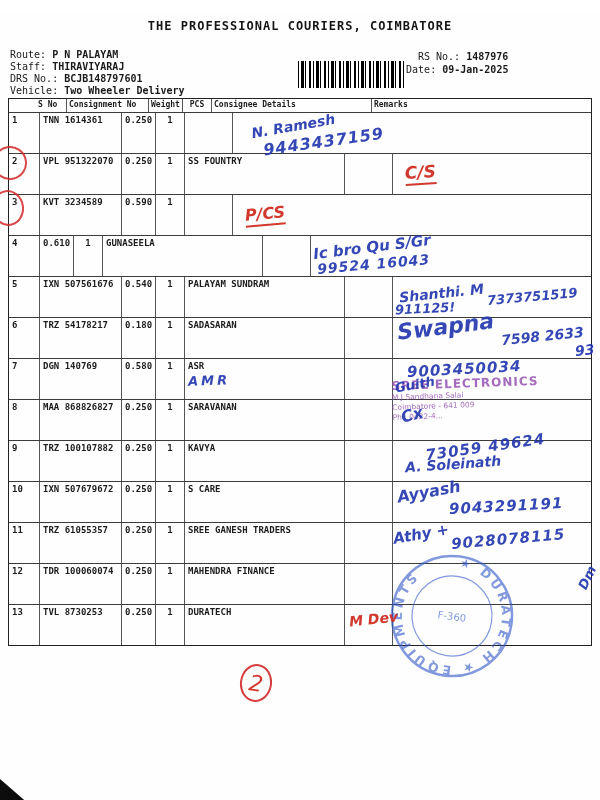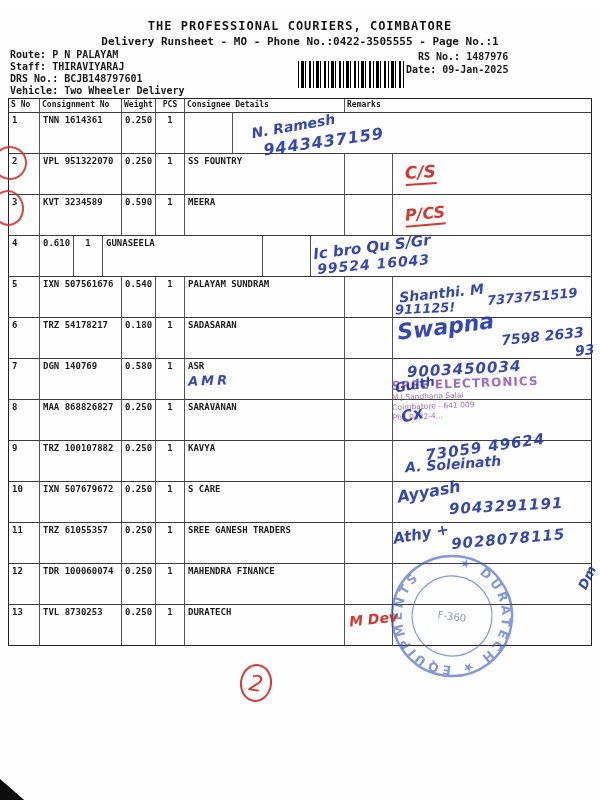--- a/index.html
+++ b/index.html
@@ -6,28 +6,28 @@
   html,body { width:600px; height:800px; }
   body { background:#ffffff; font-family:"DejaVu Sans Mono", monospace; overflow:hidden; }
   .page { position:absolute; left:0; top:12px; width:600px; height:800px; background:#fefefe; overflow:hidden; }
 
   
   .title { position:absolute; top:7px; left:0; width:100%; text-align:center;
            font-size:12px; font-weight:bold; letter-spacing:1px; color:#151515; }
   .subtitle { position:absolute; top:23px; left:0; width:100%; text-align:center;
            font-size:11px; font-weight:bold; color:#151515; }
   .meta { position:absolute; font-size:10px; font-weight:bold; color:#1a1a1a; white-space:nowrap; }
-  .meta .lbl { font-weight:bold; }
+  .meta .lbl { font-weight:normal; }
   .barcode { position:absolute; left:298px; top:49px; width:106px; height:27px;
              background:repeating-linear-gradient(90deg,#000 0 1px,#fff 1px 3px,#000 3px 6px,#fff 6px 7px,#000 7px 8px,#fff 8px 11px,#000 11px 13px,#fff 13px 15px); }
 
   
   .grid { position:absolute; left:8px; top:86px; width:584px; border:1.5px solid #222; background:transparent; }
   .thead, .trow { display:flex; position:relative; }
-  .thead { height:13px; }
+  .thead { height:13px;margin-left:27px; }
   .trow { height:41px; border-top:1px solid #3c3c3c; }
   .cell { border-left:1px solid #555; padding:2px 3px; font-size:9px; font-weight:bold;
           color:#1c1c1c; overflow:visible; white-space:nowrap; }
   .cell:first-child { border-left:none; }
   .thead .cell { font-size:8px; padding:1px 2px; }
   .c-sno { width:30px; }
   .c-con { width:82px; }
   .c-wt  { width:34px; }
   .c-pcs { width:29px; text-align:center; }
   .c-cons{ width:160px; }
@@ -58,21 +58,20 @@
         clip-path:polygon(0 8%, 100% 100%, 0 100%); z-index:7; }
   .scan-line { position:absolute; left:26px; top:792px; width:124px; height:3px; background:#111;
         transform:rotate(2deg); border-radius:2px; z-index:7; }
 </style>
 </head>
 <body>
 
 <div class="page">
 
   <div class="title">THE PROFESSIONAL COURIERS, COIMBATORE</div>
-  <div class="subtitle">Delivery Runsheet - MO - Phone No.:0422-3505555 - Page No.:1</div>
 
   <div class="meta" style="left:10px; top:37px;">
     <span class="lbl">Route:</span>
     <span>P N PALAYAM</span>
   </div>
   <div class="meta" style="left:10px; top:49px;">
     <span class="lbl">Staff:</span>
     <span>THIRAVIYARAJ</span>
   </div>
   <div class="meta" style="left:10px; top:61px;">
@@ -127,21 +126,20 @@
       <div class="cell c-sig">
         <span class="hw red underline" style="left:12px; top:8px; font-size:17px; transform:rotate(-4deg);">C/S</span>
       </div>
     </div>
 
     <div class="trow">
       <div class="cell c-sno">3</div>
       <div class="cell c-con">KVT 3234589</div>
       <div class="cell c-wt">0.590</div>
       <div class="cell c-pcs">1</div>
-      <div class="cell c-cons">MEERA</div>
       <div class="cell c-rem"></div>
       <div class="cell c-sig">
         <span class="hw red underline" style="left:12px; top:9px; font-size:16px; transform:rotate(-5deg);">P/CS</span>
       </div>
     </div>
 
     <div class="trow">
       <div class="cell c-sno">4</div>
       <div class="cell c-wt">0.610</div>
       <div class="cell c-pcs">1</div>

